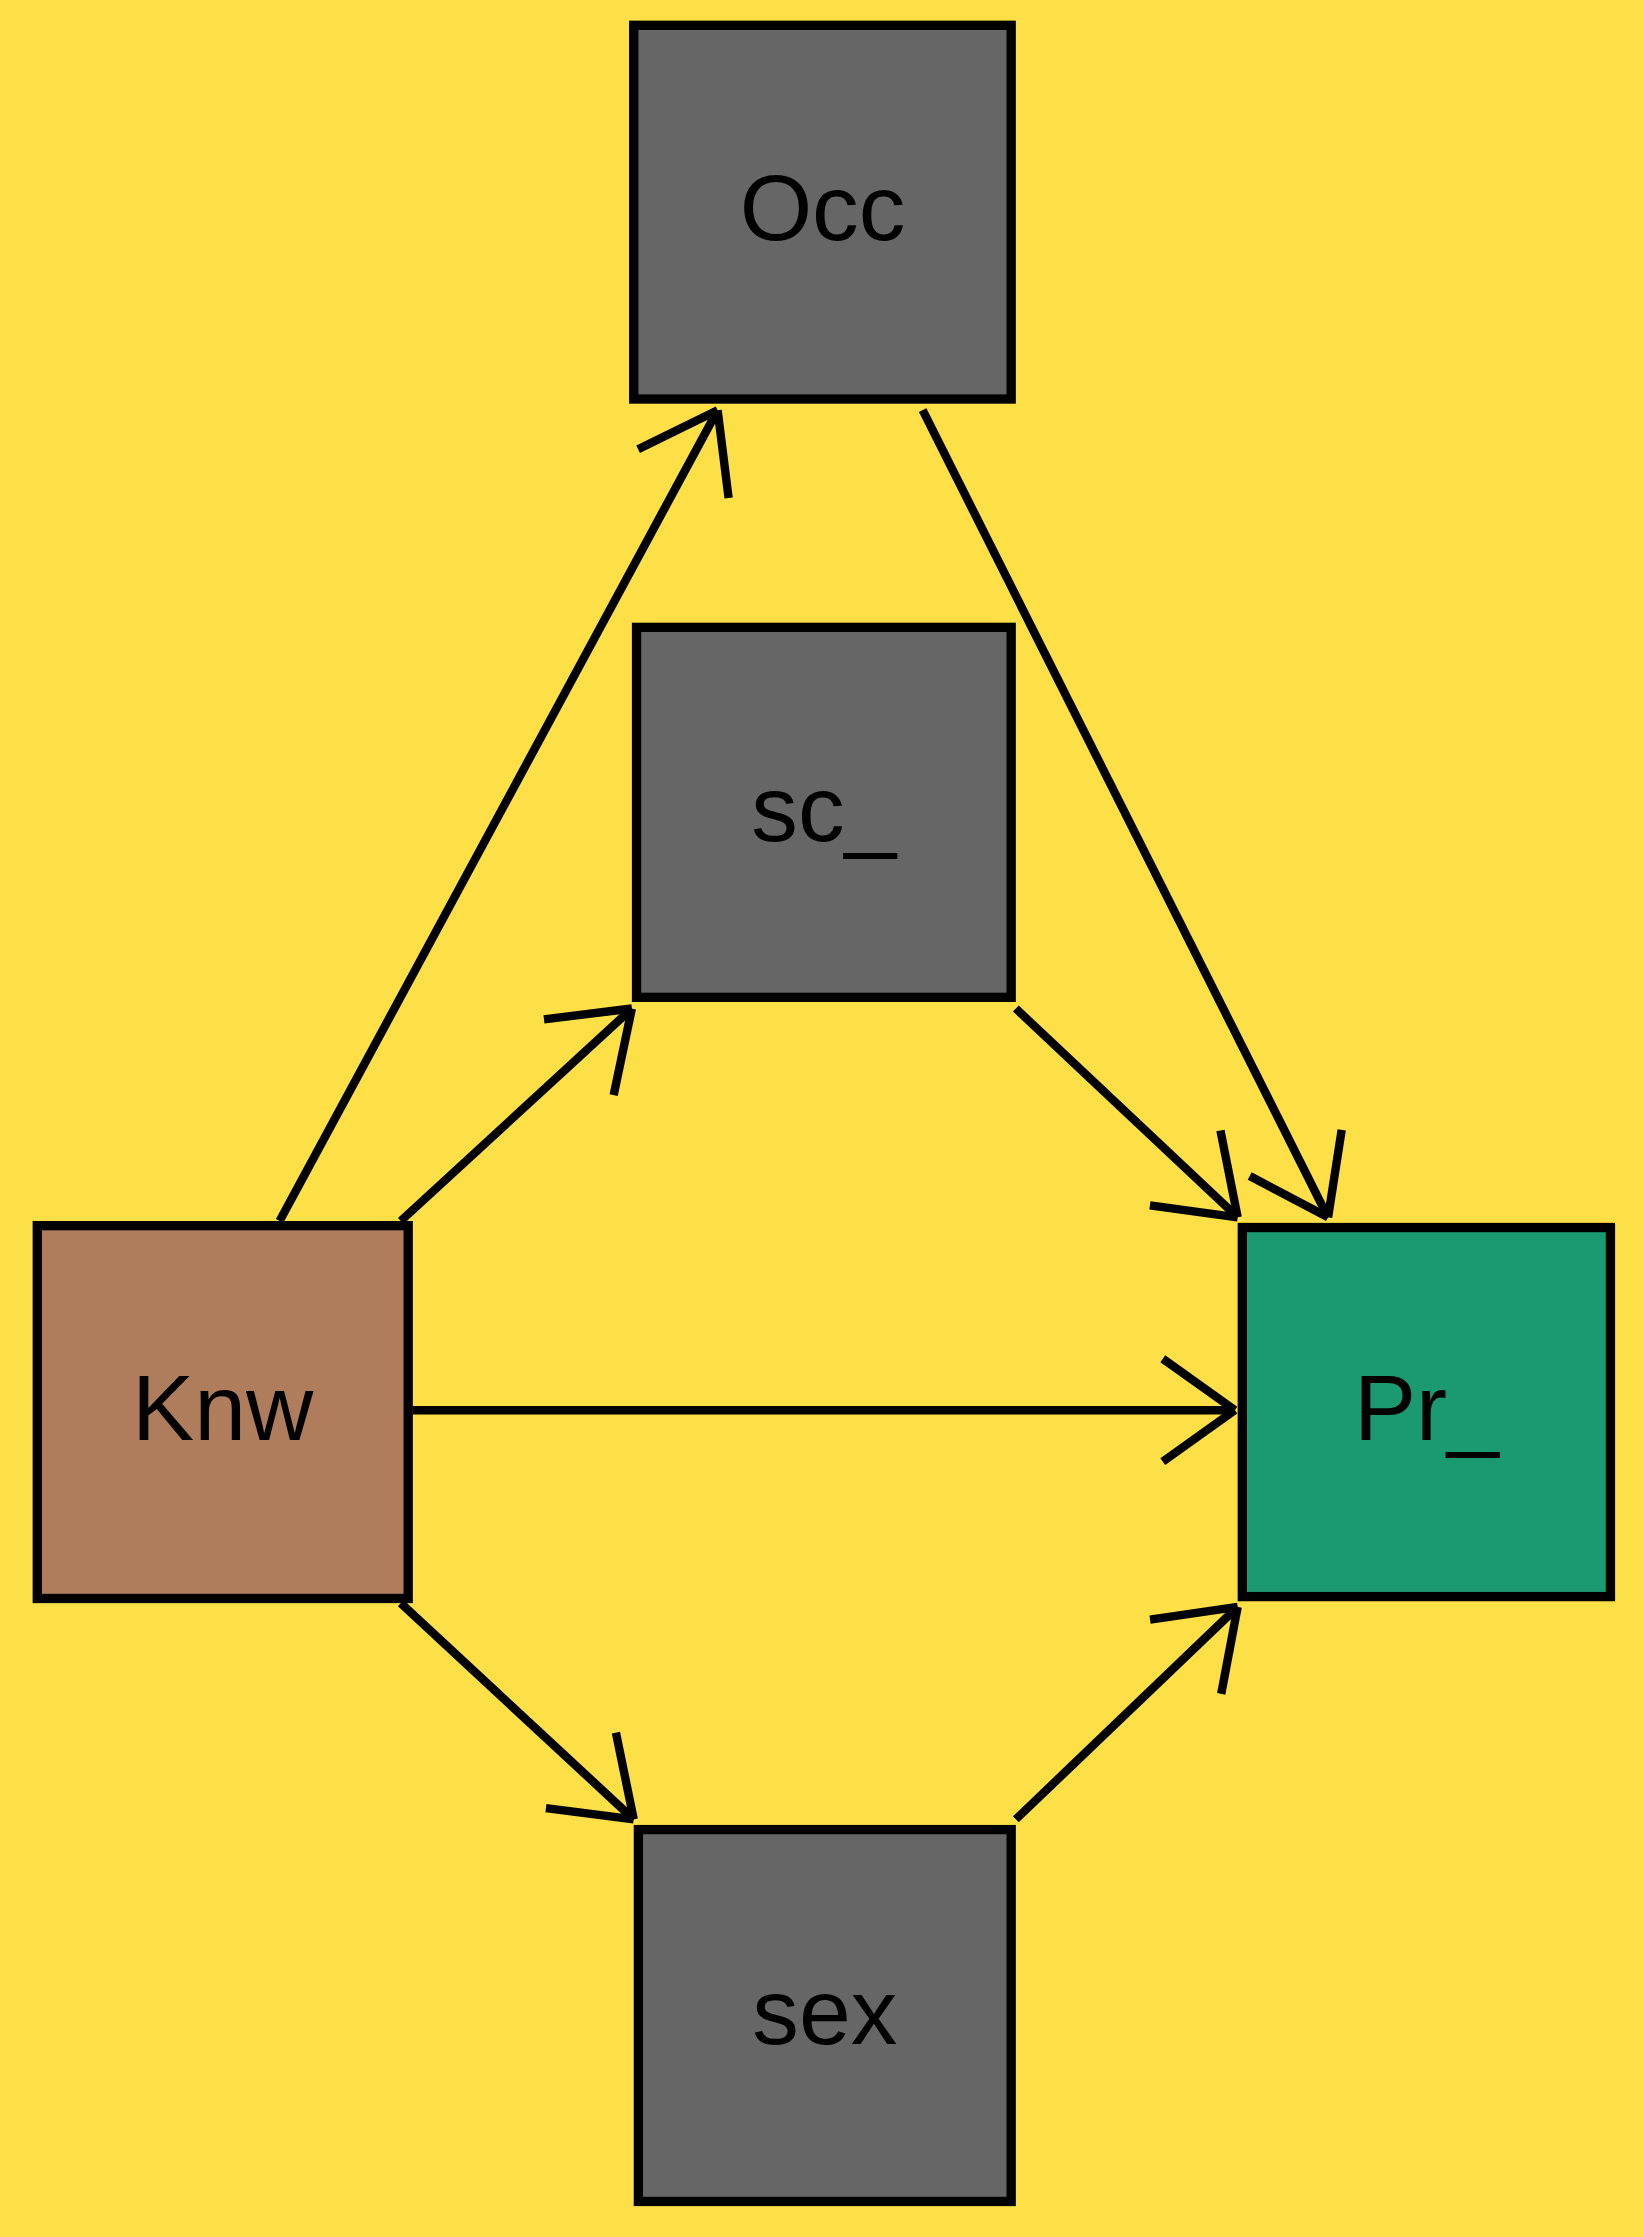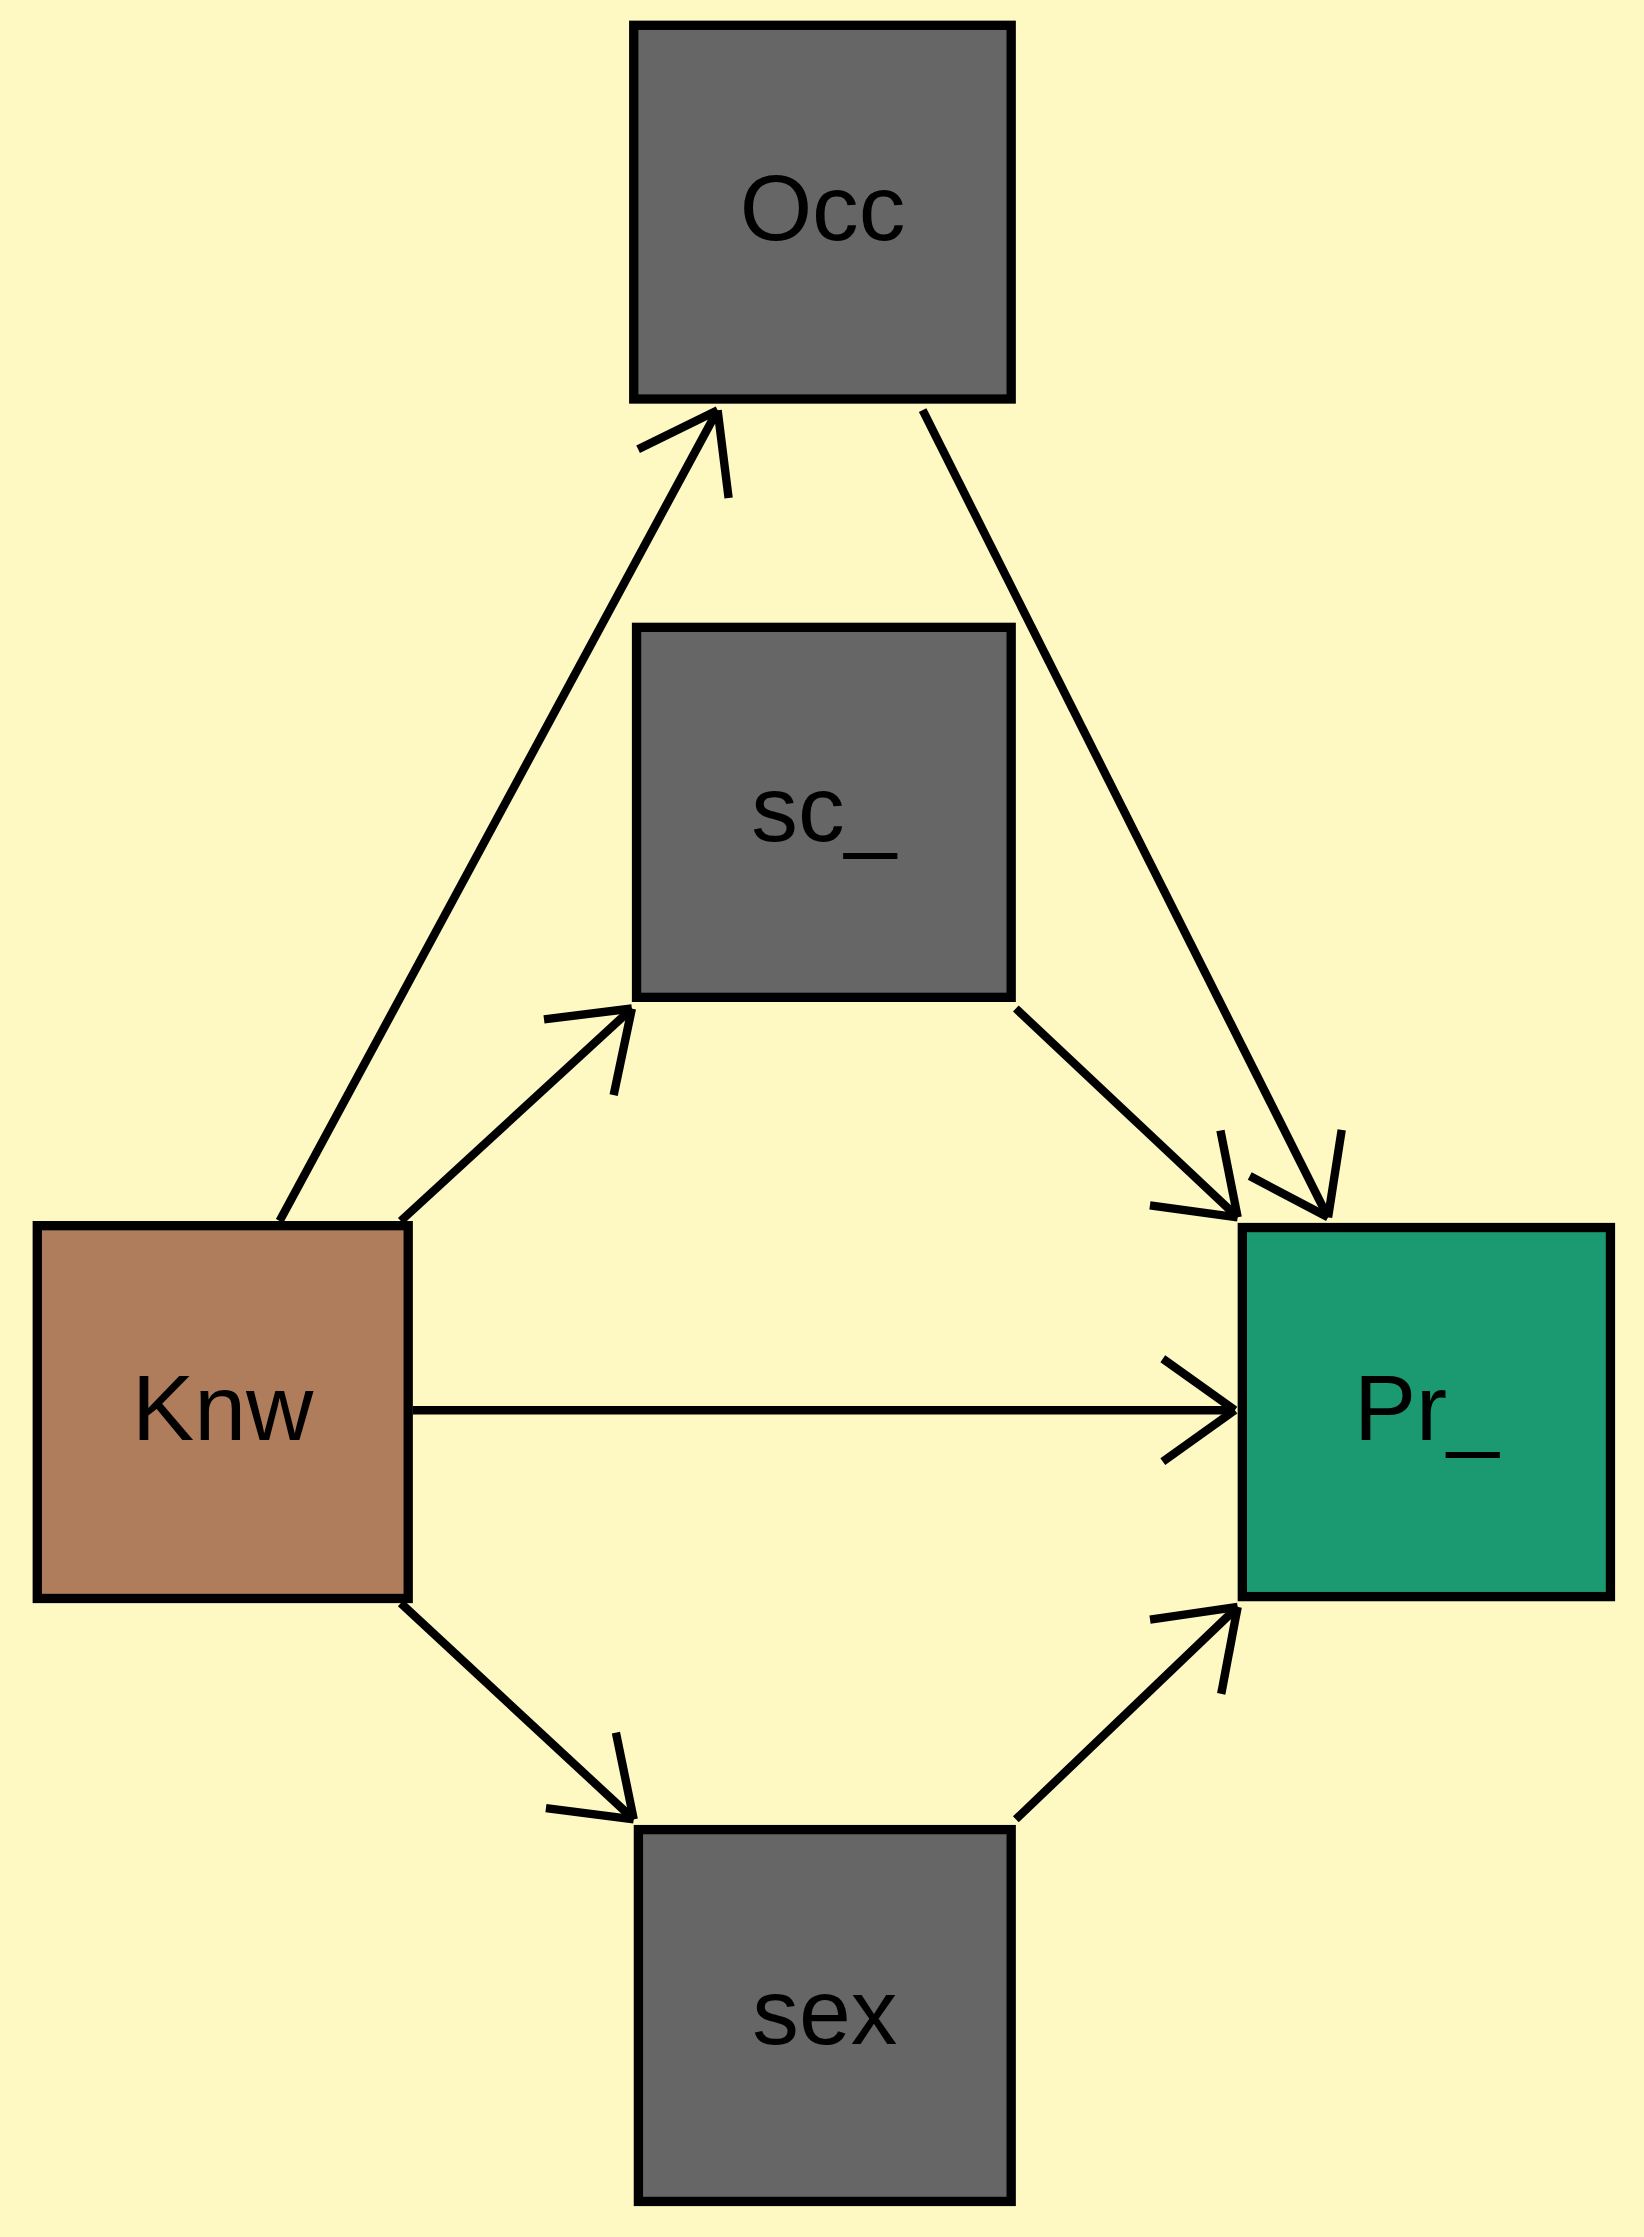--- a/index.html
+++ b/index.html
@@ -7,21 +7,21 @@
     padding: 0;
     background: #ffffff;
   }
   body {
     font-family: "Liberation Sans", sans-serif;
   }
   #canvas-wrap {
     position: relative;
     width: 1644px;
     height: 2237px;
-    background: #fef9c3;
+    background: #fde047;
     overflow: hidden;
   }
   #graph-svg {
     position: absolute;
     top: 0;
     left: 0;
     width: 1644px;
     height: 2237px;
     display: block;
   }

